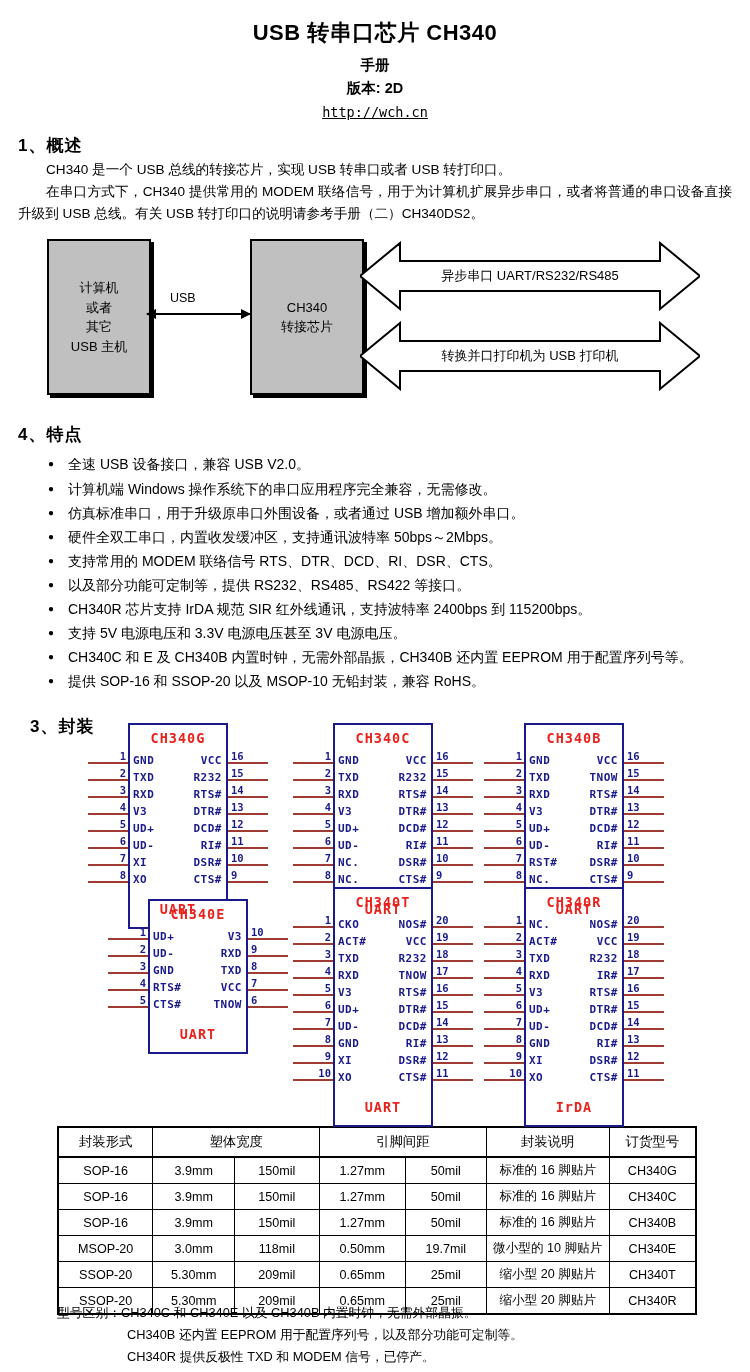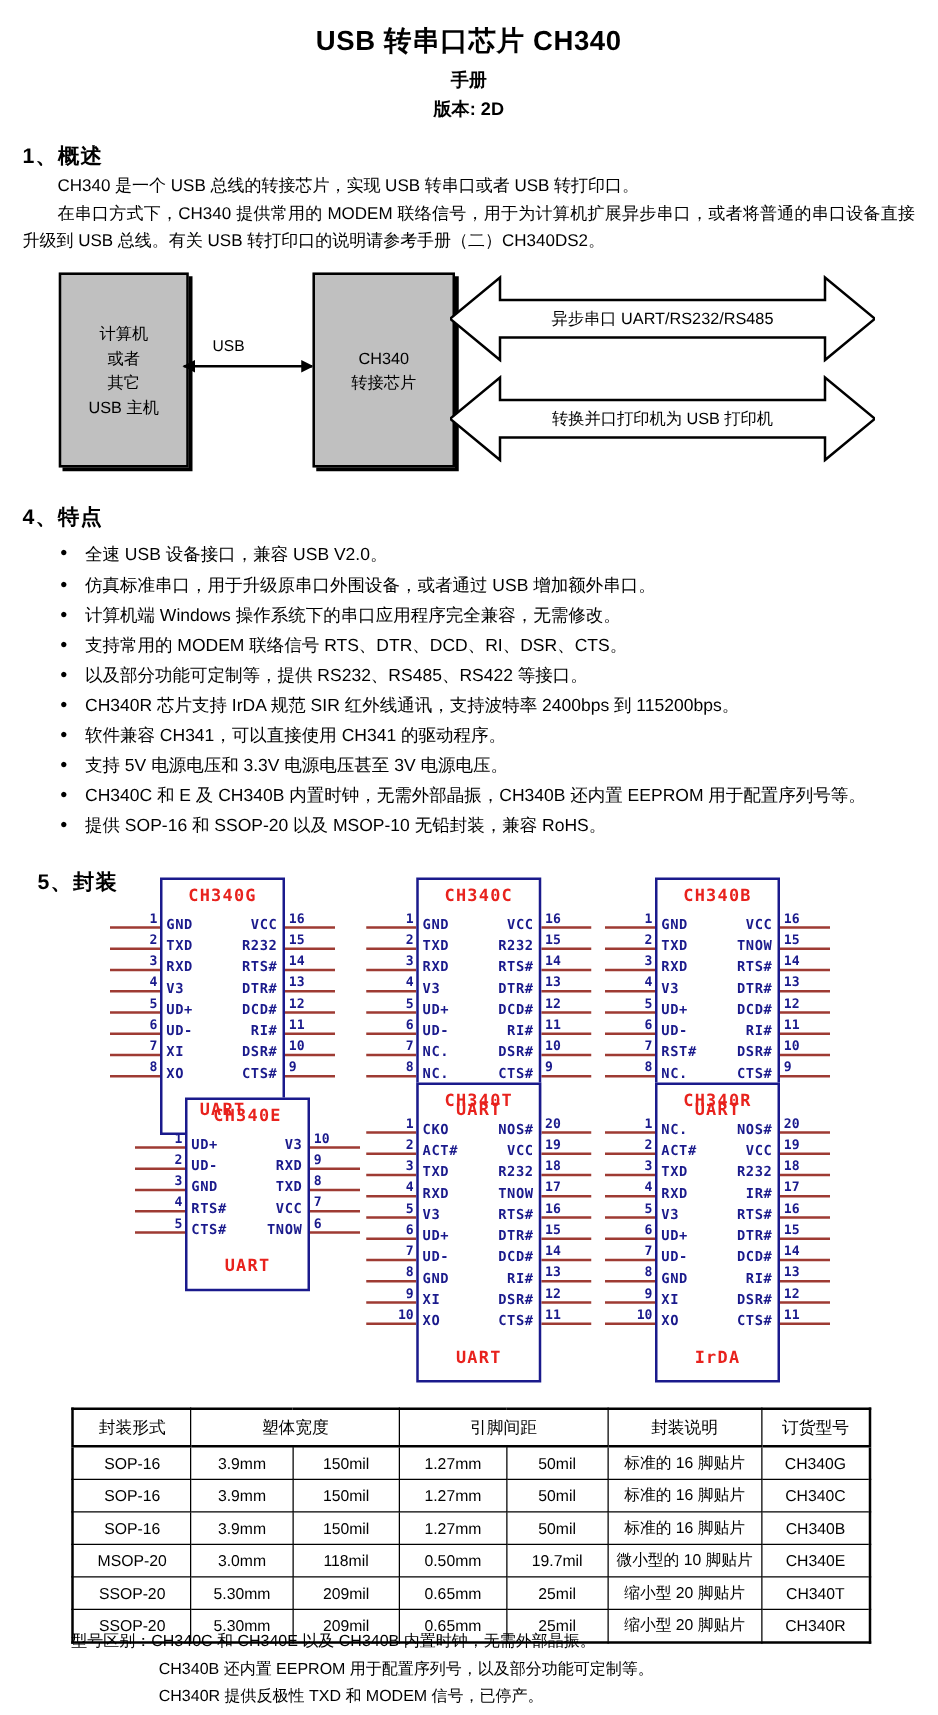--- a/index.html
+++ b/index.html
@@ -220,20 +220,21 @@
   .notes .n-line.first { padding-left: 0; }
 </style>
 </head>
 <body>
 
 <div class="page">
 
   <div class="doc-title">USB 转串口芯片 CH340</div>
   <div class="doc-sub">手册</div>
   <div class="doc-sub" style="margin-top:2px;">版本: 2D</div>
+  <div class="doc-url"><span>http://wch.cn</span></div>
 
   <div class="sec-h">1、概述</div>
   <div class="para indent">CH340 是一个 USB 总线的转接芯片，实现 USB 转串口或者 USB 转打印口。</div>
   <div class="para indent">在串口方式下，CH340 提供常用的 MODEM 联络信号，用于为计算机扩展异步串口，或者将普通的串口设备直接升级到 USB 总线。有关 USB 转打印口的说明请参考手册（二）CH340DS2。</div>
 
   <div class="blockdiag">
 
     <div class="bd-box" id="bd-host">
       <div>计算机</div>
       <div>或者</div>
@@ -260,33 +261,33 @@
       <svg width="340" height="70" viewBox="0 0 340 70">
         <polygon points="0,35 40,2 40,20 300,20 300,2 340,35 300,68 300,50 40,50 40,68" fill="#ffffff" stroke="#000000" stroke-width="2"></polygon>
       </svg>
       <span class="lbl">转换并口打印机为 USB 打印机</span>
     </div>
   </div>
 
   <div class="sec-h">4、特点</div>
   <ul class="feat" id="feature-list">
       <li>全速 USB 设备接口，兼容 USB V2.0。</li>
+      <li>计算机端 Windows 操作系统下的串口应用程序完全兼容，无需修改。</li>
       <li>仿真标准串口，用于升级原串口外围设备，或者通过 USB 增加额外串口。</li>
-      <li>计算机端 Windows 操作系统下的串口应用程序完全兼容，无需修改。</li>
+      <li>硬件全双工串口，内置收发缓冲区，支持通讯波特率 50bps～2Mbps。</li>
       <li>支持常用的 MODEM 联络信号 RTS、DTR、DCD、RI、DSR、CTS。</li>
       <li>以及部分功能可定制等，提供 RS232、RS485、RS422 等接口。</li>
       <li>CH340R 芯片支持 IrDA 规范 SIR 红外线通讯，支持波特率 2400bps 到 115200bps。</li>
-      <li>软件兼容 CH341，可以直接使用 CH341 的驱动程序。</li>
       <li>支持 5V 电源电压和 3.3V 电源电压甚至 3V 电源电压。</li>
       <li>CH340C 和 E 及 CH340B 内置时钟，无需外部晶振，CH340B 还内置 EEPROM 用于配置序列号等。</li>
       <li>提供 SOP-16 和 SSOP-20 以及 MSOP-10 无铅封装，兼容 RoHS。</li>
     </ul>
 
   <div class="pkg-wrap">
-    <div class="pkg-h">5、封装</div>
+    <div class="pkg-h">3、封装</div>
     <div id="chips-layer">
         <div class="chip" style="left: 88px; top: 22px; width: 180px; height: 206px;">
           <div class="chip-body" style="left: 40px; top: 0px; width: 100px; height: 206px;"></div>
           <div class="chip-name" style="left: 40px; width: 100px; top: 7px;">CH340G</div>
           <div class="chip-fn" style="left: 40px; width: 100px; top: 178px;">UART</div>
           <div class="pin-lead" style="left: 0px; width: 40px; top: 39px;"></div>
           <div class="pin-num" style="left: 18px; width: 20px; text-align: right; top: 27px;">1</div>
           <div class="pin-lbl left" style="left: 45px; top: 31px;">GND</div>
           <div class="pin-lead" style="left: 140px; width: 40px; top: 39px;"></div>
           <div class="pin-num" style="left: 143px; width: 22px; text-align: left; top: 27px;">16</div>

